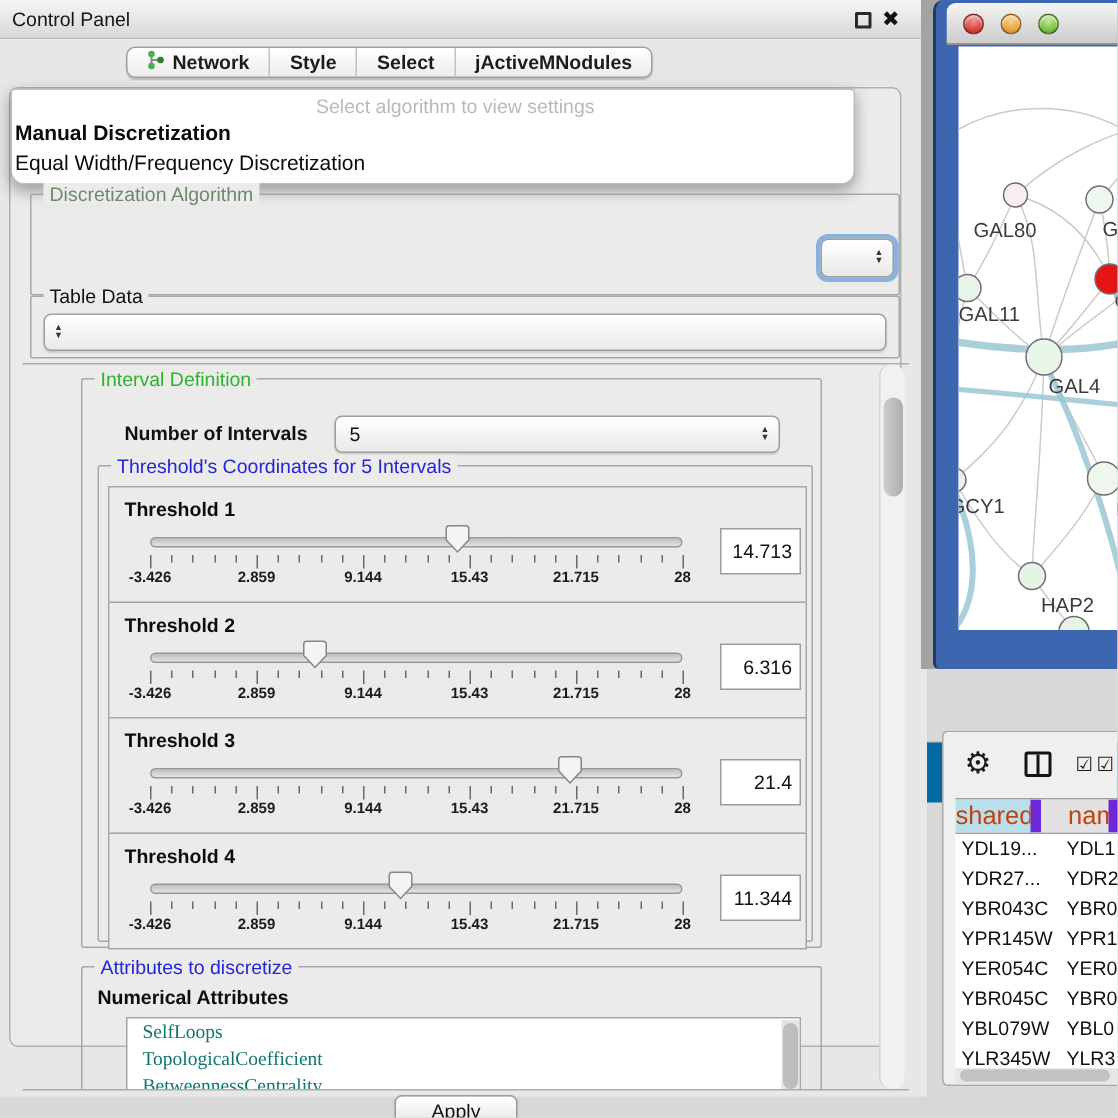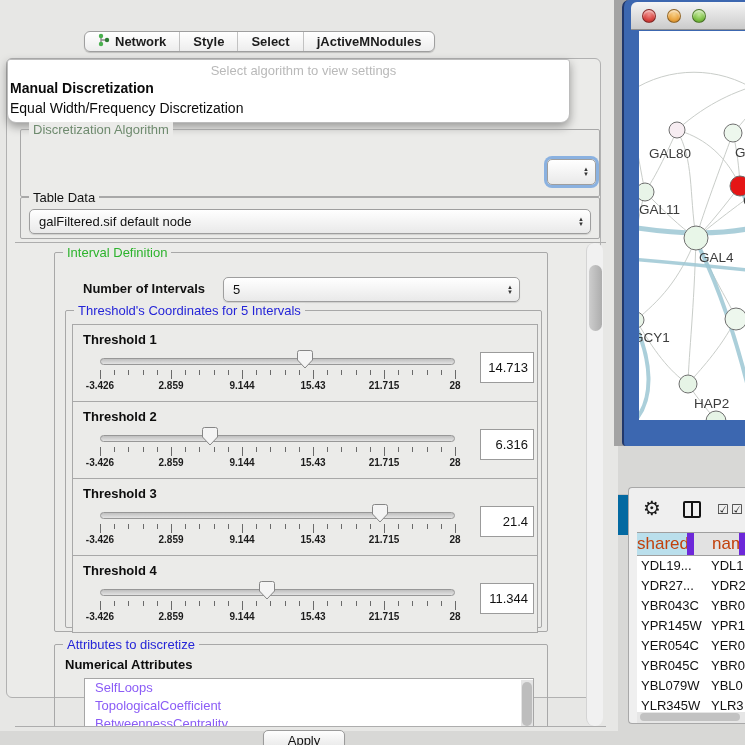--- a/index.html
+++ b/index.html
@@ -85,21 +85,21 @@
   .tlabels { position:absolute; left:27px; top:55px; width:355px; height:13px; }
   .tlab { position:absolute; transform:translateX(-50%); font-size:10px; font-weight:bold; color:#1c1c1c; white-space:nowrap; }
   .thr-value { position:absolute; left:407px; top:27px; width:54px; height:31px;
     background:#fff; border:1px solid #9b9b9b; font-size:13px; color:#111;
     text-align:right; line-height:29px; padding-right:5px; }
 
   #attr-group { left:39px; top:401px; width:494px; height:120px; }
   #attr-heading { left:10px; top:12px; font-size:13px; font-weight:bold; color:#0d0d0d; }
   #attr-list { left:29px; top:33px; width:450px; height:80px; background:#fff;
     border:1px solid #a6a6a6; overflow:hidden; }
-  .attr-item { padding:1px 0 1px 10px; font-size:13px; color:#8b5cf6; line-height:16px; }
+  .attr-item { padding:1px 0 1px 10px; font-size:13px; color:#0f766e; line-height:16px;font-family:Liberation Serif, serif; }
   #attr-vscroll { left:436px; top:1px; width:12px; height:78px; background:#e4e4e4; }
   #attr-vthumb { left:1px; top:2px; width:10px; height:44px; border-radius:5px; background:#bdbdbd; }
 
   #apply-btn { left:256px; top:671px; width:82px; height:22px; border-radius:5px;
     background:linear-gradient(#fefefe,#e4e4e4); border:1px solid #9b9b9b;
     font-size:13px; color:#111; text-align:center; line-height:20px;
     box-shadow:0 1px 1px rgba(0,0,0,.15); }
 
   
   #gap-strip { left:614px; top:0; width:14px; height:446px; background:#a3a3a3; }
@@ -136,20 +136,25 @@
   #tp-hthumb { left:3px; top:1px; width:100px; height:8px; border-radius:4px; background:#c2c2c2; }
 
   svg text { font-family:"Liberation Sans","DejaVu Sans",sans-serif; }
 </style>
 </head>
 <body>
 
 <div id="stage">
 
   <div id="cp" class="abs">
+    <div id="cp-titlebar" class="abs">
+      <span id="cp-title" class="abs">Control Panel</span>
+      <span id="float-btn" class="abs"></span>
+      <span id="close-btn" class="abs">✖</span>
+    </div>
 
     <div id="top-tabs" class="abs tabbar">
         <div class="tab">
           <span><svg width="12" height="14" viewBox="0 0 12 14">
               <line x1="3" y1="3" x2="3" y2="11" stroke="#8a8a8a" stroke-width="1.4"></line>
               <line x1="3" y1="7" x2="9" y2="7" stroke="#8a8a8a" stroke-width="1.4"></line>
               <circle cx="3" cy="3" r="2.2" fill="#49b04e"></circle>
               <circle cx="3" cy="11" r="2.2" fill="#49b04e"></circle>
               <circle cx="9" cy="7" r="2.2" fill="#2e7d33"></circle>
             </svg></span>
@@ -183,21 +188,20 @@
       <div id="popup">
         <div id="popup-hint">Select algorithm to view settings</div>
         <div class="popup-opt" style="top:41px;">Equal Width/Frequency Discretization</div>
         <div class="popup-opt" style="top:21px; font-weight:bold;">Manual Discretization</div>
       </div>
 
       <div id="td-group" class="group">
         <span class="group-title t-black">Table Data</span>
       </div>
       <div id="td-combo" class="combo">
-        <span class="val">galFiltered.sif default node</span>
         <span class="stepper">
             <span>▲</span>
             <span>▼</span>
           </span>
       </div>
 
       <div id="scrollpane" class="abs">
         <div id="interval-group" class="group">
           <span class="group-title t-green">Interval Definition</span>
           <span id="ni-label" class="abs">Number of Intervals</span>

